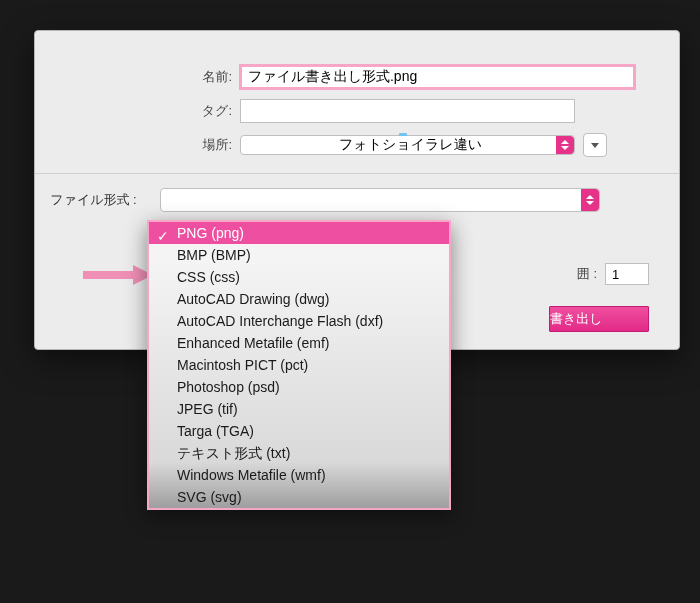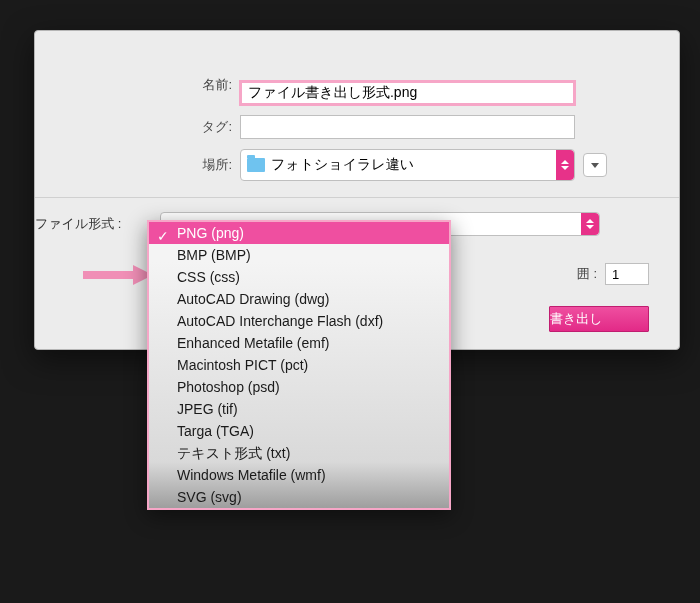--- a/index.html
+++ b/index.html
@@ -37,36 +37,36 @@
   }
   .text-input {
     height: 24px;
     border: 1px solid #bfbfbf;
     padding: 0 6px;
     font-size: 14px;
     background: #fff;
     outline: none;
   }
   .name-input {
-    width: 335px;
+    width: 395px;
     border: 2px solid #f6a6c7;
     box-shadow: 0 0 0 1px #f6a6c7;
-    margin-top: 16px;
   }
   .tag-input { width: 335px; }
   .location-select {
     width: 335px;
-    height: 32px;
+    height: 20px;
     background: #fff;
     border: 1px solid #bfbfbf;
     border-radius: 4px;
     display: flex;
     align-items: center;
     padding: 0 0 0 6px;
     position: relative;
+    flex-direction: column;
   }
   .folder-icon {
     width: 18px; height: 14px;
     background: #6fc3ef;
     border-radius: 1px;
     margin-right: 6px;
     position: relative;
   }
   .folder-icon::before {
     content: "";
@@ -116,21 +116,21 @@
     border-top: 1px solid #d0d0d0;
     margin: 16px 0 0 0;
   }
   .filetype-row {
     display: flex;
     align-items: center;
     margin-top: 14px;
   }
   .filetype-label {
     width: 125px;
-    text-align: left;
+    text-align: center;
     padding-right: 8px;
     color: #333;
     font-size: 13px;
   }
   .filetype-select-stub {
     flex: 0 0 440px;
     height: 24px;
     background: #fff;
     border: 1px solid #bfbfbf;
     border-radius: 4px;

